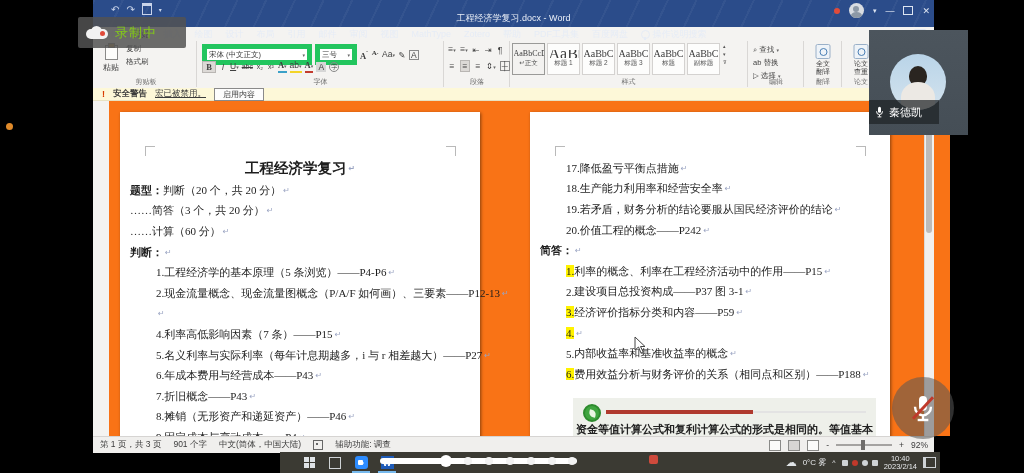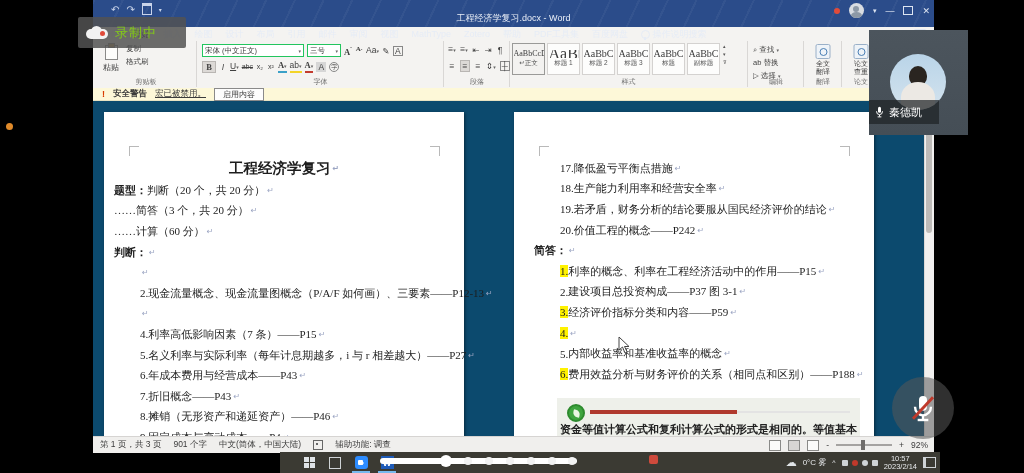--- a/index.html
+++ b/index.html
@@ -28,21 +28,21 @@
   .comment-ic{position:absolute;right:8px;top:29px;width:10px;height:7px;border:1px solid #dfe6f2;border-radius:1px;}
   .comment-ic:after{content:"";position:absolute;left:1px;top:7px;border:2px solid transparent;border-top-color:#dfe6f2;}
   
   .ribbon{position:absolute;left:0;top:41px;width:100%;height:47px;background:#f4f3f1;border-bottom:1px solid #cfcdcb;font-size:8px;color:#3b3b3b;}
   .grp{position:absolute;top:0;height:46px;border-right:1px solid #d9d7d5;}
   .grp-label{position:absolute;bottom:0;left:0;width:100%;text-align:center;font-size:7px;color:#6d6d6d;}
   .big-btn{position:absolute;left:2px;top:2px;width:26px;height:32px;display:flex;flex-direction:column;align-items:center;justify-content:center;gap:2px;}
   .clip-ic{width:11px;height:13px;background:#fdfdfb;border:1px solid #8a8a88;position:relative;}
   .clip-ic:before{content:"";position:absolute;left:2px;top:-3px;width:5px;height:3px;background:#c9a15a;border:1px solid #8a8a88;}
   .mini-col{position:absolute;left:30px;top:3px;display:flex;flex-direction:column;gap:2.5px;font-size:7.5px;color:#444;}
-  .fbox{display:inline-flex;align-items:center;justify-content:space-between;background:#fff;border:1px solid #22c55e;height:11px;padding:0 2px;font-size:7.5px;}
+  .fbox{display:inline-flex;align-items:center;justify-content:space-between;background:#fff;border:5px solid #22c55e;height:11px;padding:0 2px;font-size:7.5px;}
   .frow{position:absolute;display:flex;align-items:center;gap:3px;}
   .gi{display:inline-block;text-align:center;font-size:8.5px;line-height:10px;min-width:8px;color:#3f3f3f;}
   .gi b{font-family:"Liberation Serif",serif;}
   .arr{font-size:5px;color:#666;}
   .ul-red{border-bottom:2px solid #c33b2e;}
   .ul-yel{border-bottom:2px solid #f3d428;}
   .ul-teal{border-bottom:2px solid #3aa0c8;}
   .style-cell{position:absolute;top:2px;width:31px;height:30px;background:#fdfdfc;border:1px solid #d4d2d0;
     display:flex;flex-direction:column;align-items:center;justify-content:center;gap:1px;}
   .style-cell .sample{font-family:"Liberation Serif",serif;font-size:8px;line-height:8px;white-space:nowrap;overflow:hidden;max-width:30px;}
@@ -52,21 +52,21 @@
   .vstack{position:absolute;left:50%;transform:translateX(-50%);top:3px;display:flex;flex-direction:column;align-items:center;font-size:7px;line-height:8px;color:#3f3f3f;}
   .vstack .ic{width:13px;height:13px;border:1px solid #9ab0c8;border-radius:2px;background:#eef3f8;margin-bottom:1px;position:relative;}
   .vstack .ic:after{content:"";position:absolute;left:3px;top:3px;width:6px;height:6px;border:1px solid #4a7fb5;border-radius:50%;}
   
   .warnbar{position:absolute;left:0;top:88px;width:100%;height:13px;background:#fdf8d8;border-bottom:1px solid #e8e2c2;
     display:flex;align-items:center;gap:8px;padding-left:9px;font-size:8.5px;color:#3b3b3b;box-sizing:border-box;}
   .warn-ic{color:#d83b01;font-weight:bold;font-size:9px;}
   .warn-link{text-decoration:underline;}
   .enable-btn{height:11px;display:flex;align-items:center;padding:0 8px;background:#fdfdfd;border:1px solid #8a8a8a;font-size:8px;}
   
-  .canvas{position:absolute;left:0;top:101px;width:100%;height:335px;background:#0c4a6e;overflow:hidden;}
+  .canvas{position:absolute;left:16px;top:101px;width:100%;height:335px;background:#f97316;overflow:hidden;}
   .page{position:absolute;top:11px;width:360px;height:380px;background:#fff;box-shadow:1px 1px 3px rgba(0,0,0,.45);
     font-family:"Liberation Serif","DejaVu Serif",serif;color:#1d1d1d;}
   .cropmark{position:absolute;width:9px;height:9px;}
   .cm-tl{border-left:1px solid #b9b9b9;border-top:1px solid #b9b9b9;border-width:0 0 0 1px;border-top:1px solid #b9b9b9;}
   .cm-tr{border-right:1px solid #b9b9b9;border-top:1px solid #b9b9b9;}
   .pgc{position:absolute;left:0;top:44px;width:100%;}
   .dline{height:20.6px;display:flex;align-items:center;white-space:nowrap;font-size:11px;}
   .dline .b{font-weight:bold;}
   .indent{padding-left:36px;}
   .margin{padding-left:10px;}
@@ -339,20 +339,21 @@
           </div>
           <div class="dline margin">
             <span>……计算（60 分）</span>
               <span class="eol">↵</span>
           </div>
           <div class="dline margin">
             <span class="b">判断：</span>
               <span class="eol">↵</span>
           </div>
           <div class="dline indent">
+              <span>1.工程经济学的基本原理（5 条浏览）——P4-P6</span>
               <span class="eol">↵</span>
             </div>
           <div class="dline indent">
               <span>2.现金流量概念、现金流量图概念（P/A/F 如何画）、三要素——P12-13</span>
               <span class="eol">↵</span>
             </div>
           <div class="dline indent">
               <span class="eol">↵</span>
             </div>
           <div class="dline indent">
@@ -378,21 +379,21 @@
           <div class="dline indent">
               <span>9.固定成本与变动成本——P4</span>
               <span class="eol">↵</span>
             </div>
         </div>
       </div>
 
       <div class="page" style="left:421px;">
         <div class="cropmark cm-tl" style="left:25px;top:34px;"></div>
         <div class="cropmark cm-tr" style="left:326px;top:34px;"></div>
-        <div class="pgc" style="top:46px;padding-left:10px;">
+        <div class="pgc" style="top:46px;">
           <div class="dline indent">
               <span>17.降低盈亏平衡点措施</span>
               <span class="eol">↵</span>
             </div>
           <div class="dline indent">
               <span>18.生产能力利用率和经营安全率</span>
               <span class="eol">↵</span>
             </div>
           <div class="dline indent">
               <span>19.若矛盾，财务分析的结论要服从国民经济评价的结论</span>
@@ -500,21 +501,21 @@
       <span class="cloud">☁</span>
       <span>0°C 雾</span>
       <span style="font-size:7px;">^</span>
       <span class="tray-mini">
         <span class="mini-ic"></span>
         <span class="mini-ic red round"></span>
         <span class="mini-ic round"></span>
         <span class="mini-ic"></span>
       </span>
       <span class="clock">
-        <span>10:57</span>
+        <span>10:40</span>
         <span>2023/2/14</span>
       </span>
       <span class="notif-ic"></span>
     </div>
   </div>
 
   <div class="scrub">
     <span class="scrub-knob"></span>
     <span class="scrub-dot" style="left:84px;"></span>
     <span class="scrub-dot" style="left:105px;"></span>

